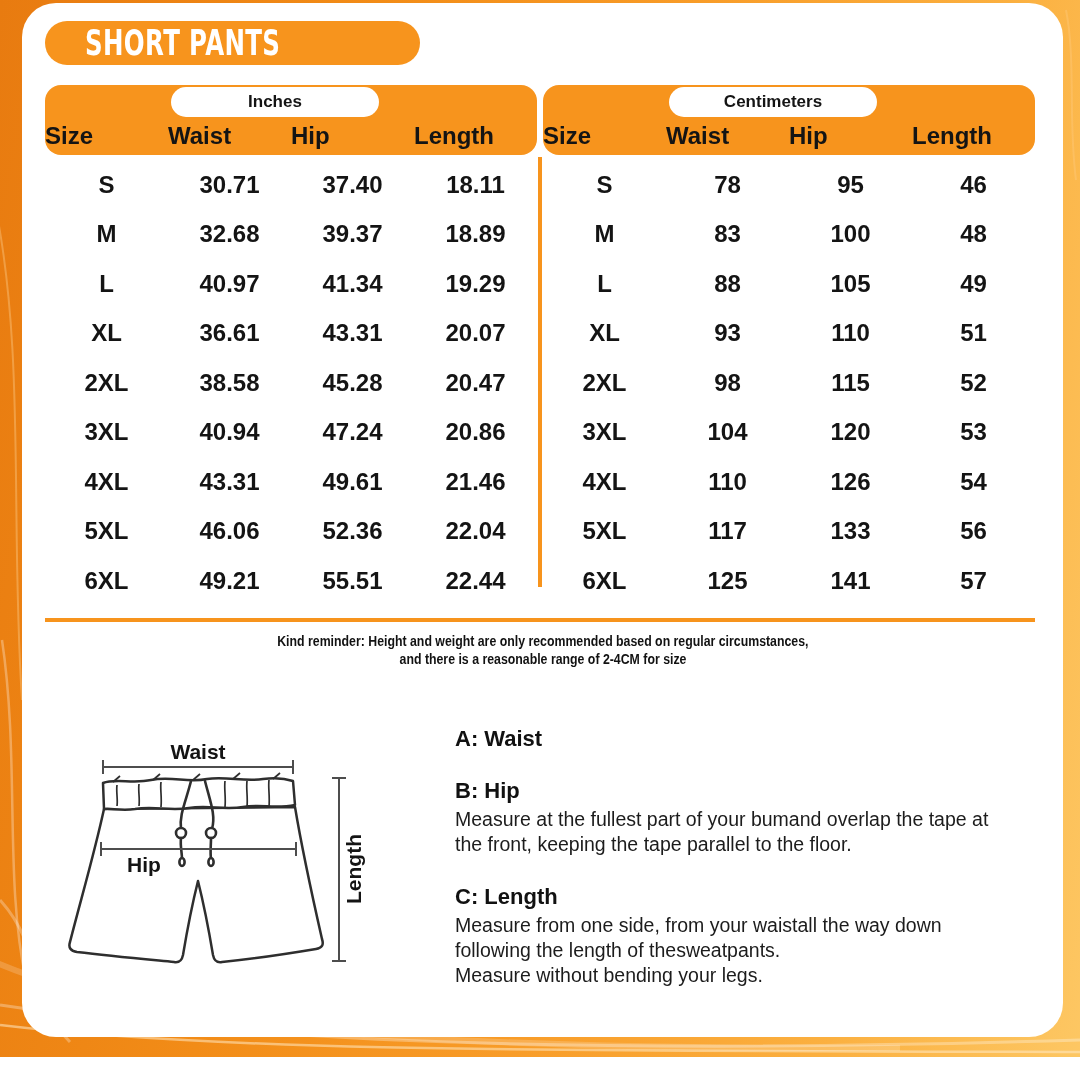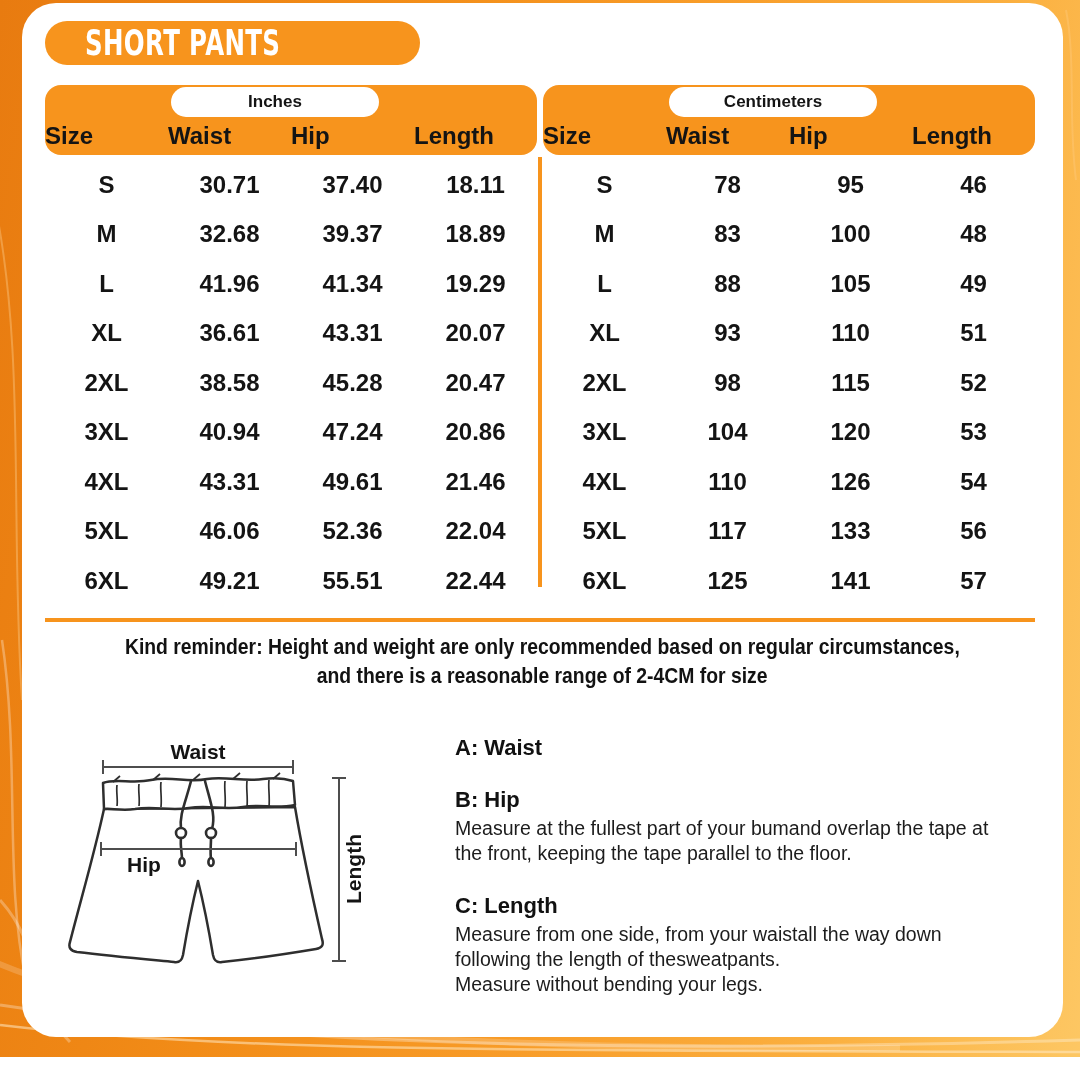--- a/index.html
+++ b/index.html
@@ -37,31 +37,31 @@
   .cols span { text-align:left; font-weight:700; font-size:24px; color:#141414; }
   .rows { position:absolute; top:157px; left:0; width:492px; }
   .trow { display:grid; grid-template-columns:repeat(4,1fr); height:49.5px; align-items:center; }
   .tcell { text-align:center; font-weight:700; font-size:24px; color:#141414; }
 
   .vdivider { position:absolute; left:516px; top:154px; width:4px; height:430px; background:#F7941D; }
   .hrule    { position:absolute; left:23px;  top:615px; width:990px; height:4px; background:#F7941D; }
 
   
   .reminder { position:absolute; left:0; top:629px; width:1041px; text-align:center;
-              font-weight:700; font-size:22px; line-height:1.32; color:#121212; }
+              font-weight:700; font-size:14px; line-height:1.32; color:#121212; }
   .reminder .cond { display:inline-block; transform:scaleX(.88); white-space:nowrap; }
 
   
   .diagram { position:absolute; left:33px; top:716px; }
   .diagram text { font-family:"Liberation Sans", sans-serif; font-weight:700; font-size:21px; fill:#141414; }
 
   
   .instructions { position:absolute; left:433px; top:715px; width:558px; }
   .instr-block { margin-bottom:26px; }
-  .instr-block h3 { margin:17px 0 3px 0; font-size:22px; font-weight:700; color:#111111; }
+  .instr-block h3 { margin:8px 0 3px 0; font-size:22px; font-weight:700; color:#111111; }
   .instr-block p  { margin:0; font-size:19.5px; line-height:1.3; color:#1c1c1c; }
 </style>
 </head>
 <body>
 
 <div class="page">
 
   <div class="bg">
     <svg width="1080" height="1057" viewBox="0 0 1080 1057">
       <path d="M0,1005 C300,1050 700,1052 1080,1040" stroke="#ffffff" stroke-opacity="0.30" stroke-width="3" fill="none"></path>
@@ -100,21 +100,21 @@
             <span class="tcell">18.11</span>
           </div>
           <div class="trow">
             <span class="tcell">M</span>
             <span class="tcell">32.68</span>
             <span class="tcell">39.37</span>
             <span class="tcell">18.89</span>
           </div>
           <div class="trow">
             <span class="tcell">L</span>
-            <span class="tcell">41.96</span>
+            <span class="tcell">40.97</span>
             <span class="tcell">41.34</span>
             <span class="tcell">19.29</span>
           </div>
           <div class="trow">
             <span class="tcell">XL</span>
             <span class="tcell">36.61</span>
             <span class="tcell">43.31</span>
             <span class="tcell">20.07</span>
           </div>
           <div class="trow">

